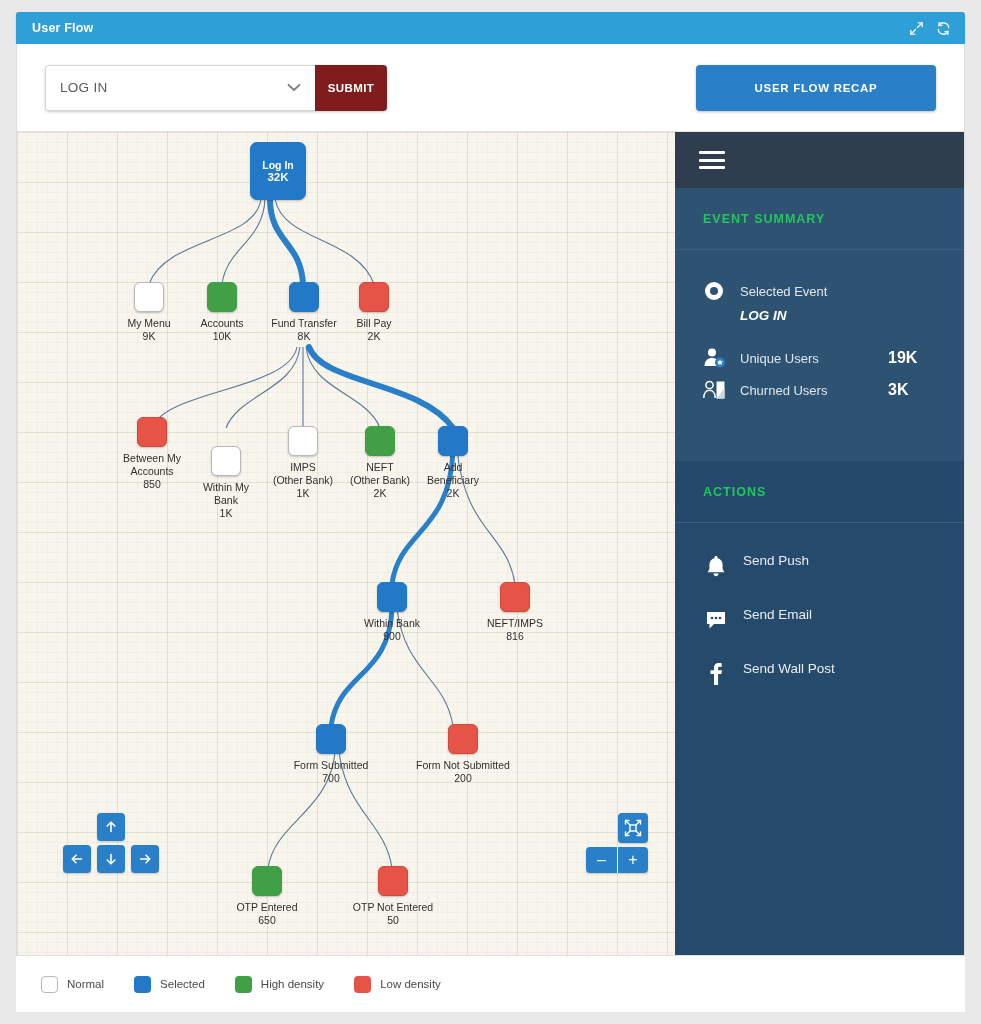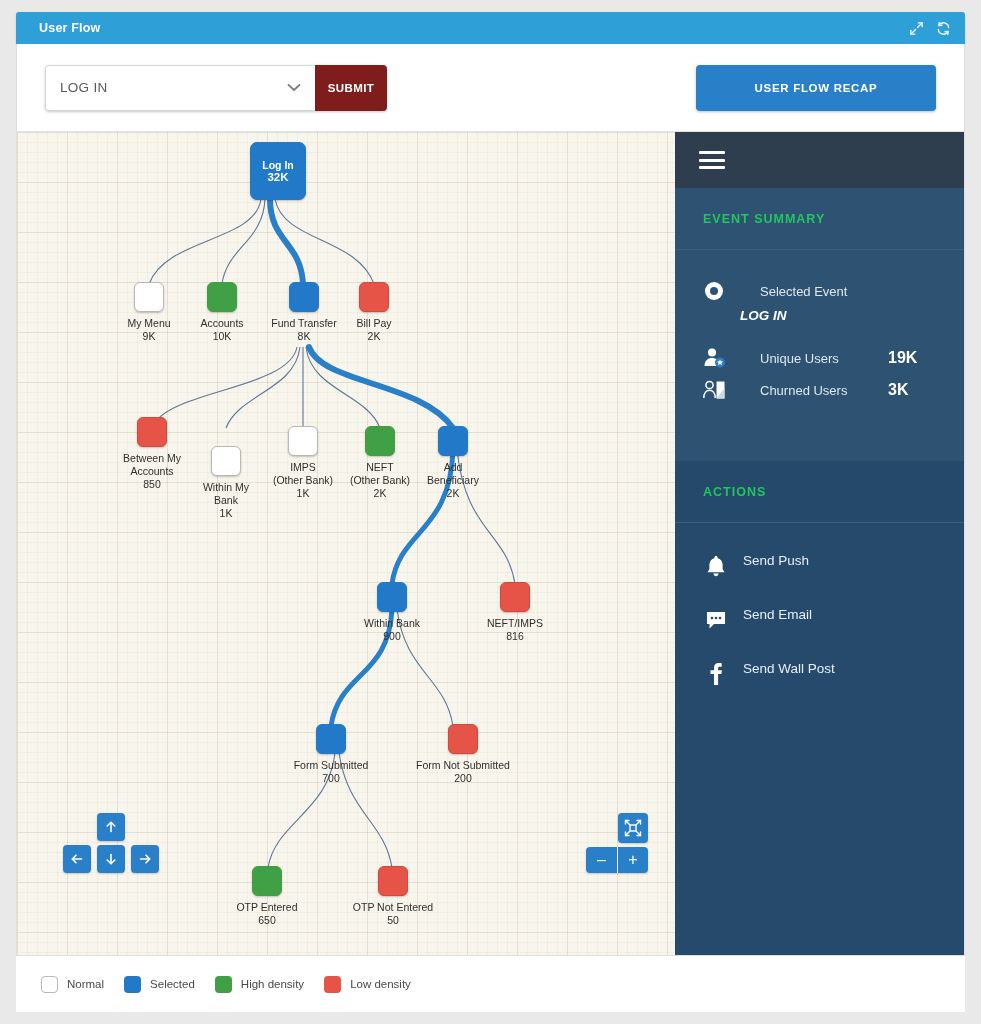--- a/index.html
+++ b/index.html
@@ -23,21 +23,20 @@
     border-radius: 3px 3px 0 0;
     display: flex; align-items: center;
     padding: 0 14px 0 16px;
     color: #ffffff;
     box-shadow: 0 1px 2px rgba(0,0,0,.18);
   }
   .titlebar-title {
     font-size: 12.5px; font-weight: bold;
     letter-spacing: .2px;
     flex: 1;
-    margin-left: 7px;
   }
   .titlebar-icons { display: flex; gap: 12px; align-items: center; }
   .tb-icon { width: 15px; height: 15px; opacity: .92; cursor: pointer; }
   .tb-icon svg { display: block; }
 
   
   .controlbar {
     height: 88px;
     background: #ffffff;
     border-left: 1px solid #dedede;
@@ -195,21 +194,21 @@
     height: 62px; display: flex; align-items: center;
     padding-left: 28px;
     color: #22c55e; font-size: 12.5px; font-weight: bold; letter-spacing: 1px;
     border-bottom: 1px solid #3d5f7d;
   }
   .panel-section-head.summary { background: #2e5272; }
   .panel-section-head.actions { background: #24496a; }
   .summary-body { padding: 28px 0 0 0; background: #2e5272; }
   .sum-row {
     display: flex; align-items: center;
-    padding: 0 28px; margin-bottom: 6px; min-height: 26px; gap: 20px;
+    padding: 0 28px; margin-bottom: 6px; min-height: 26px;
   }
   .sum-ic { width: 24px; height: 22px; margin-right: 13px; flex: 0 0 24px; }
   .sum-ic svg { display: block; }
   .sum-label { font-size: 13px; color: #dfe7ee; flex: 1; }
   .sum-value { font-size: 16px; font-weight: bold; color: #ffffff; min-width: 48px; }
   .sum-selected-value {
     font-size: 13.5px; font-weight: bold; font-style: italic; color: #ffffff;
     padding: 0 28px 0 65px; margin-top: -2px; margin-bottom: 22px;
   }
   .summary-spacer { height: 52px; background: #2e5272; }
@@ -219,21 +218,21 @@
     padding: 0 28px; height: 54px; cursor: pointer;
   }
   .act-ic { width: 26px; height: 26px; margin-right: 14px; flex: 0 0 26px;
             display:flex; align-items:center; justify-content:center; }
   .act-ic svg { display: block; }
   .act-label { font-size: 13.5px; color: #e8eef4; }
 
   
   .legend {
     height: 56px; display: flex; align-items: center;
-    padding-left: 25px; gap: 20px;
+    padding-left: 25px; gap: 30px;
     background: #ffffff;
   }
   .leg-item { display: flex; align-items: center; gap: 9px; }
   .leg-swatch { width: 17px; height: 17px; border-radius: 4px; }
   .leg-text { font-size: 11.5px; color: #4a4a4a; }
 </style>
 </head>
 <body>
 
 <div class="app-window">

